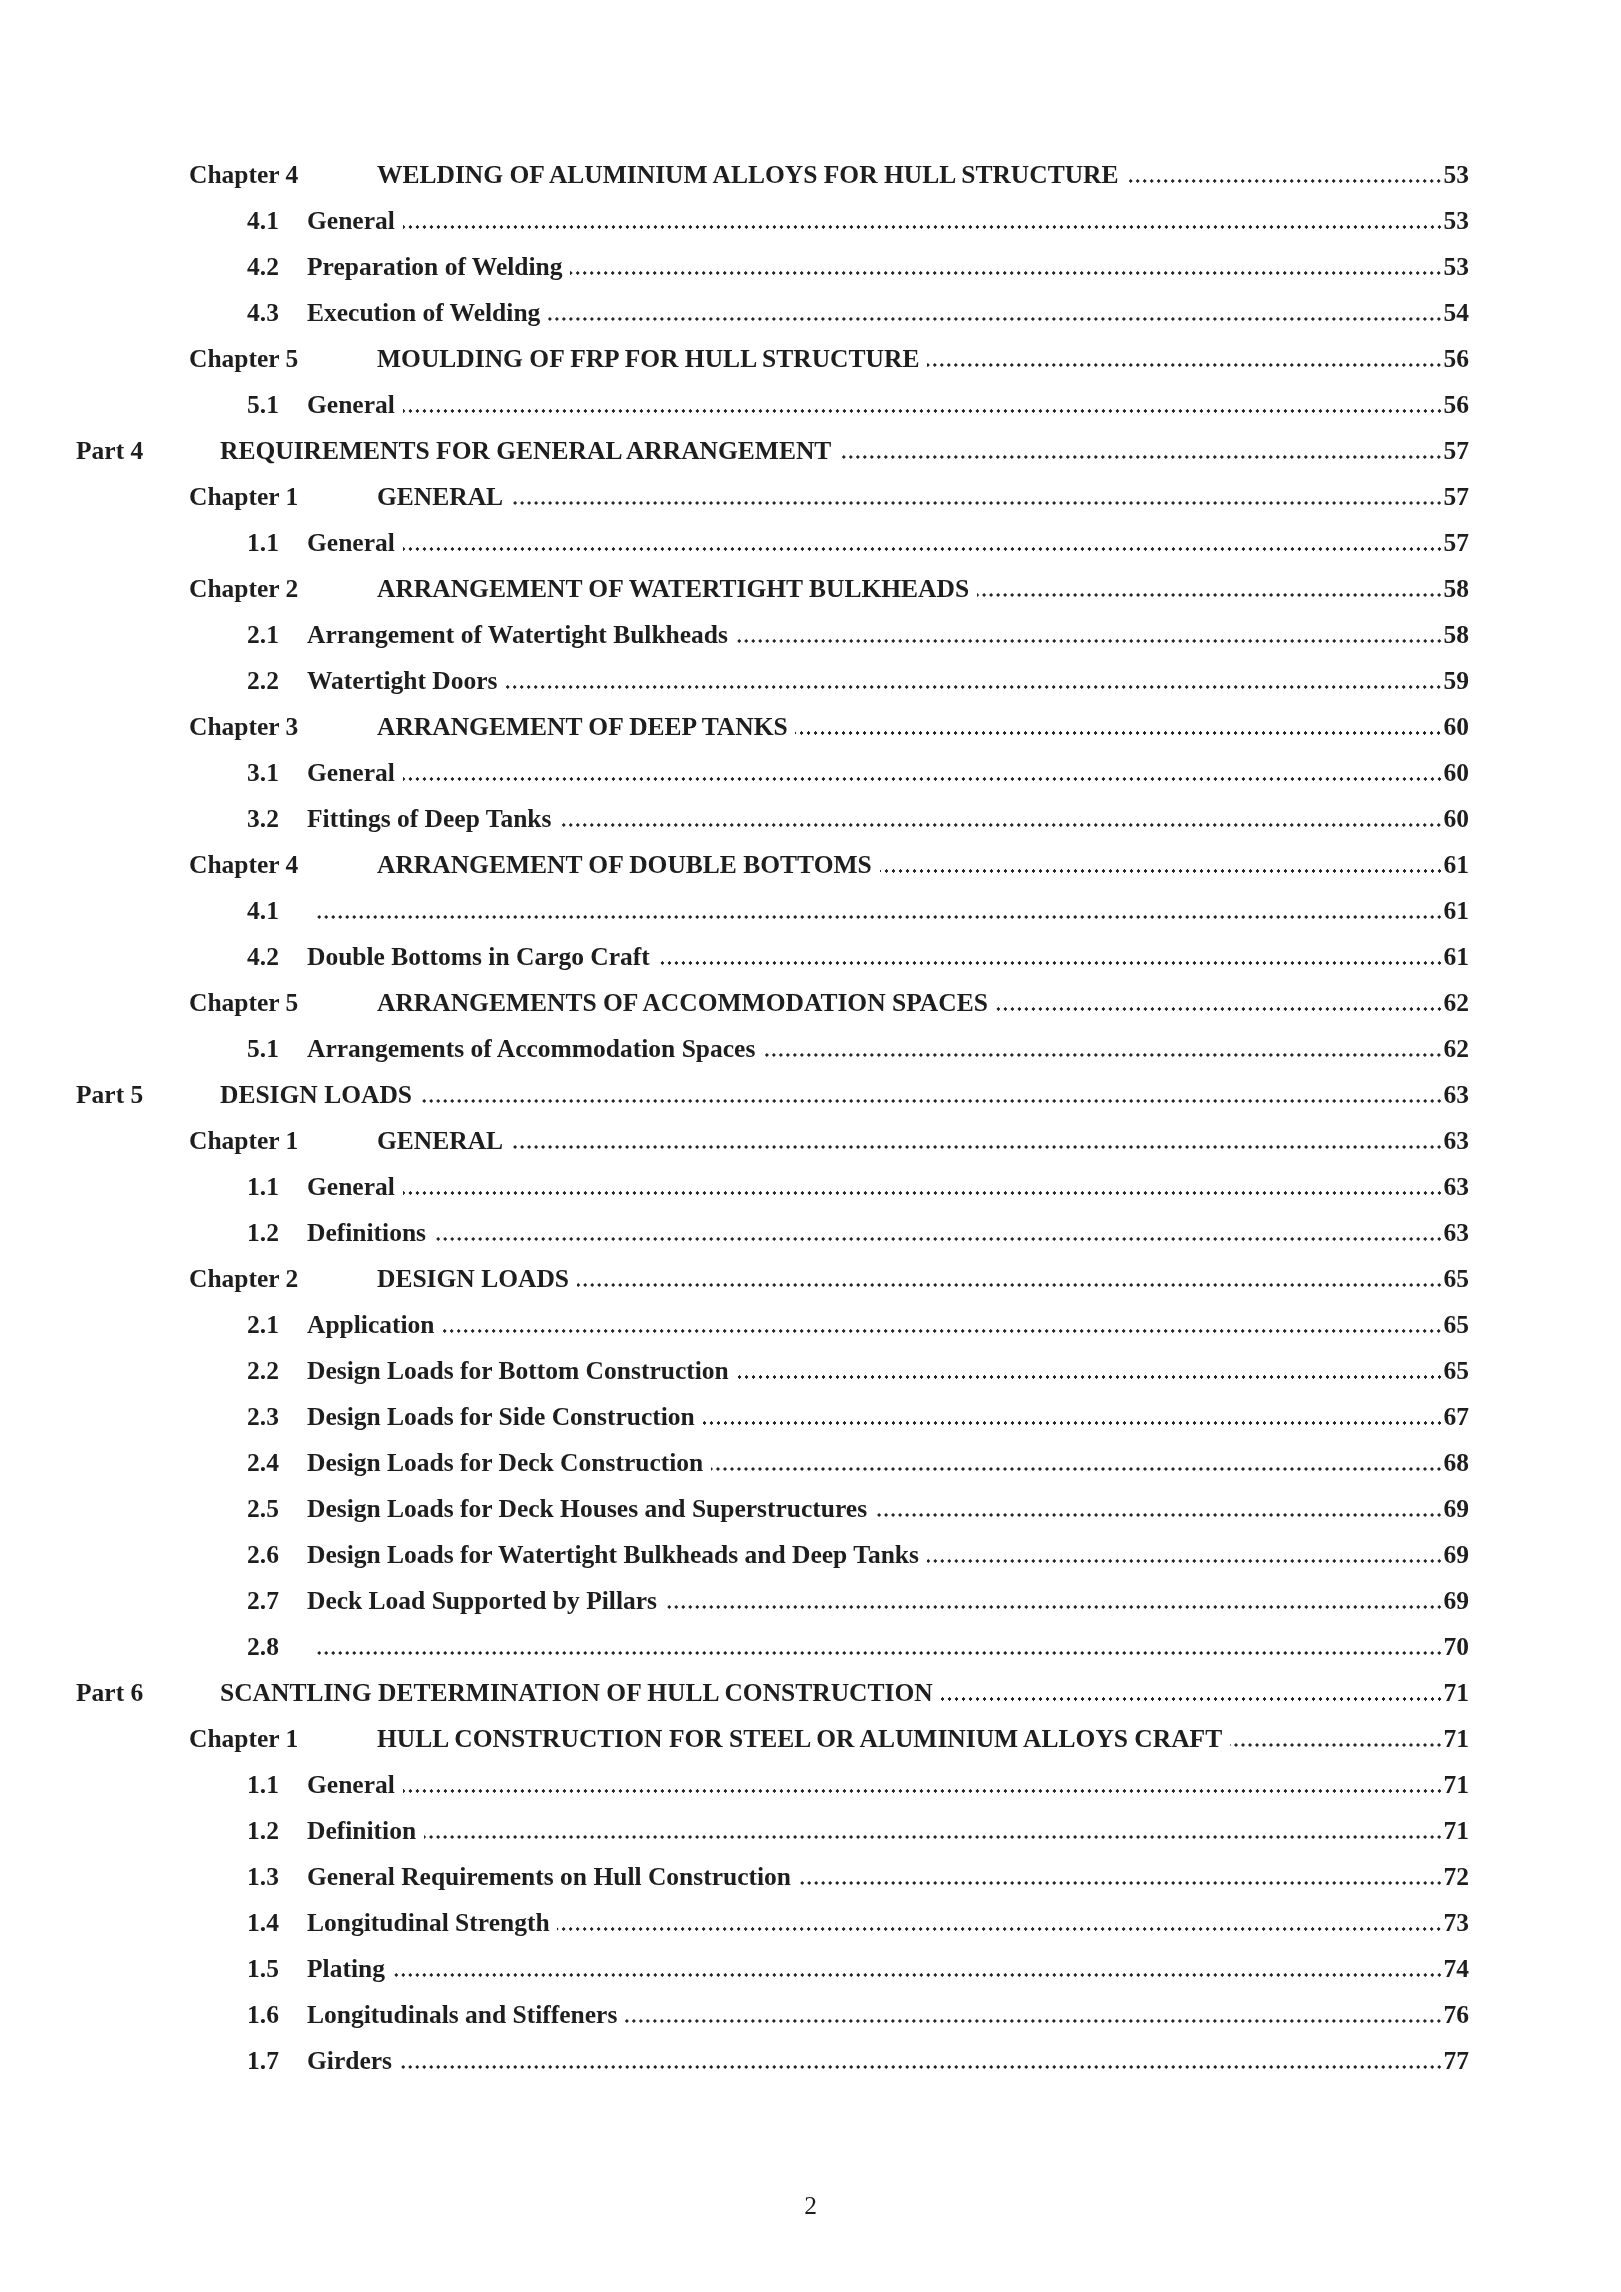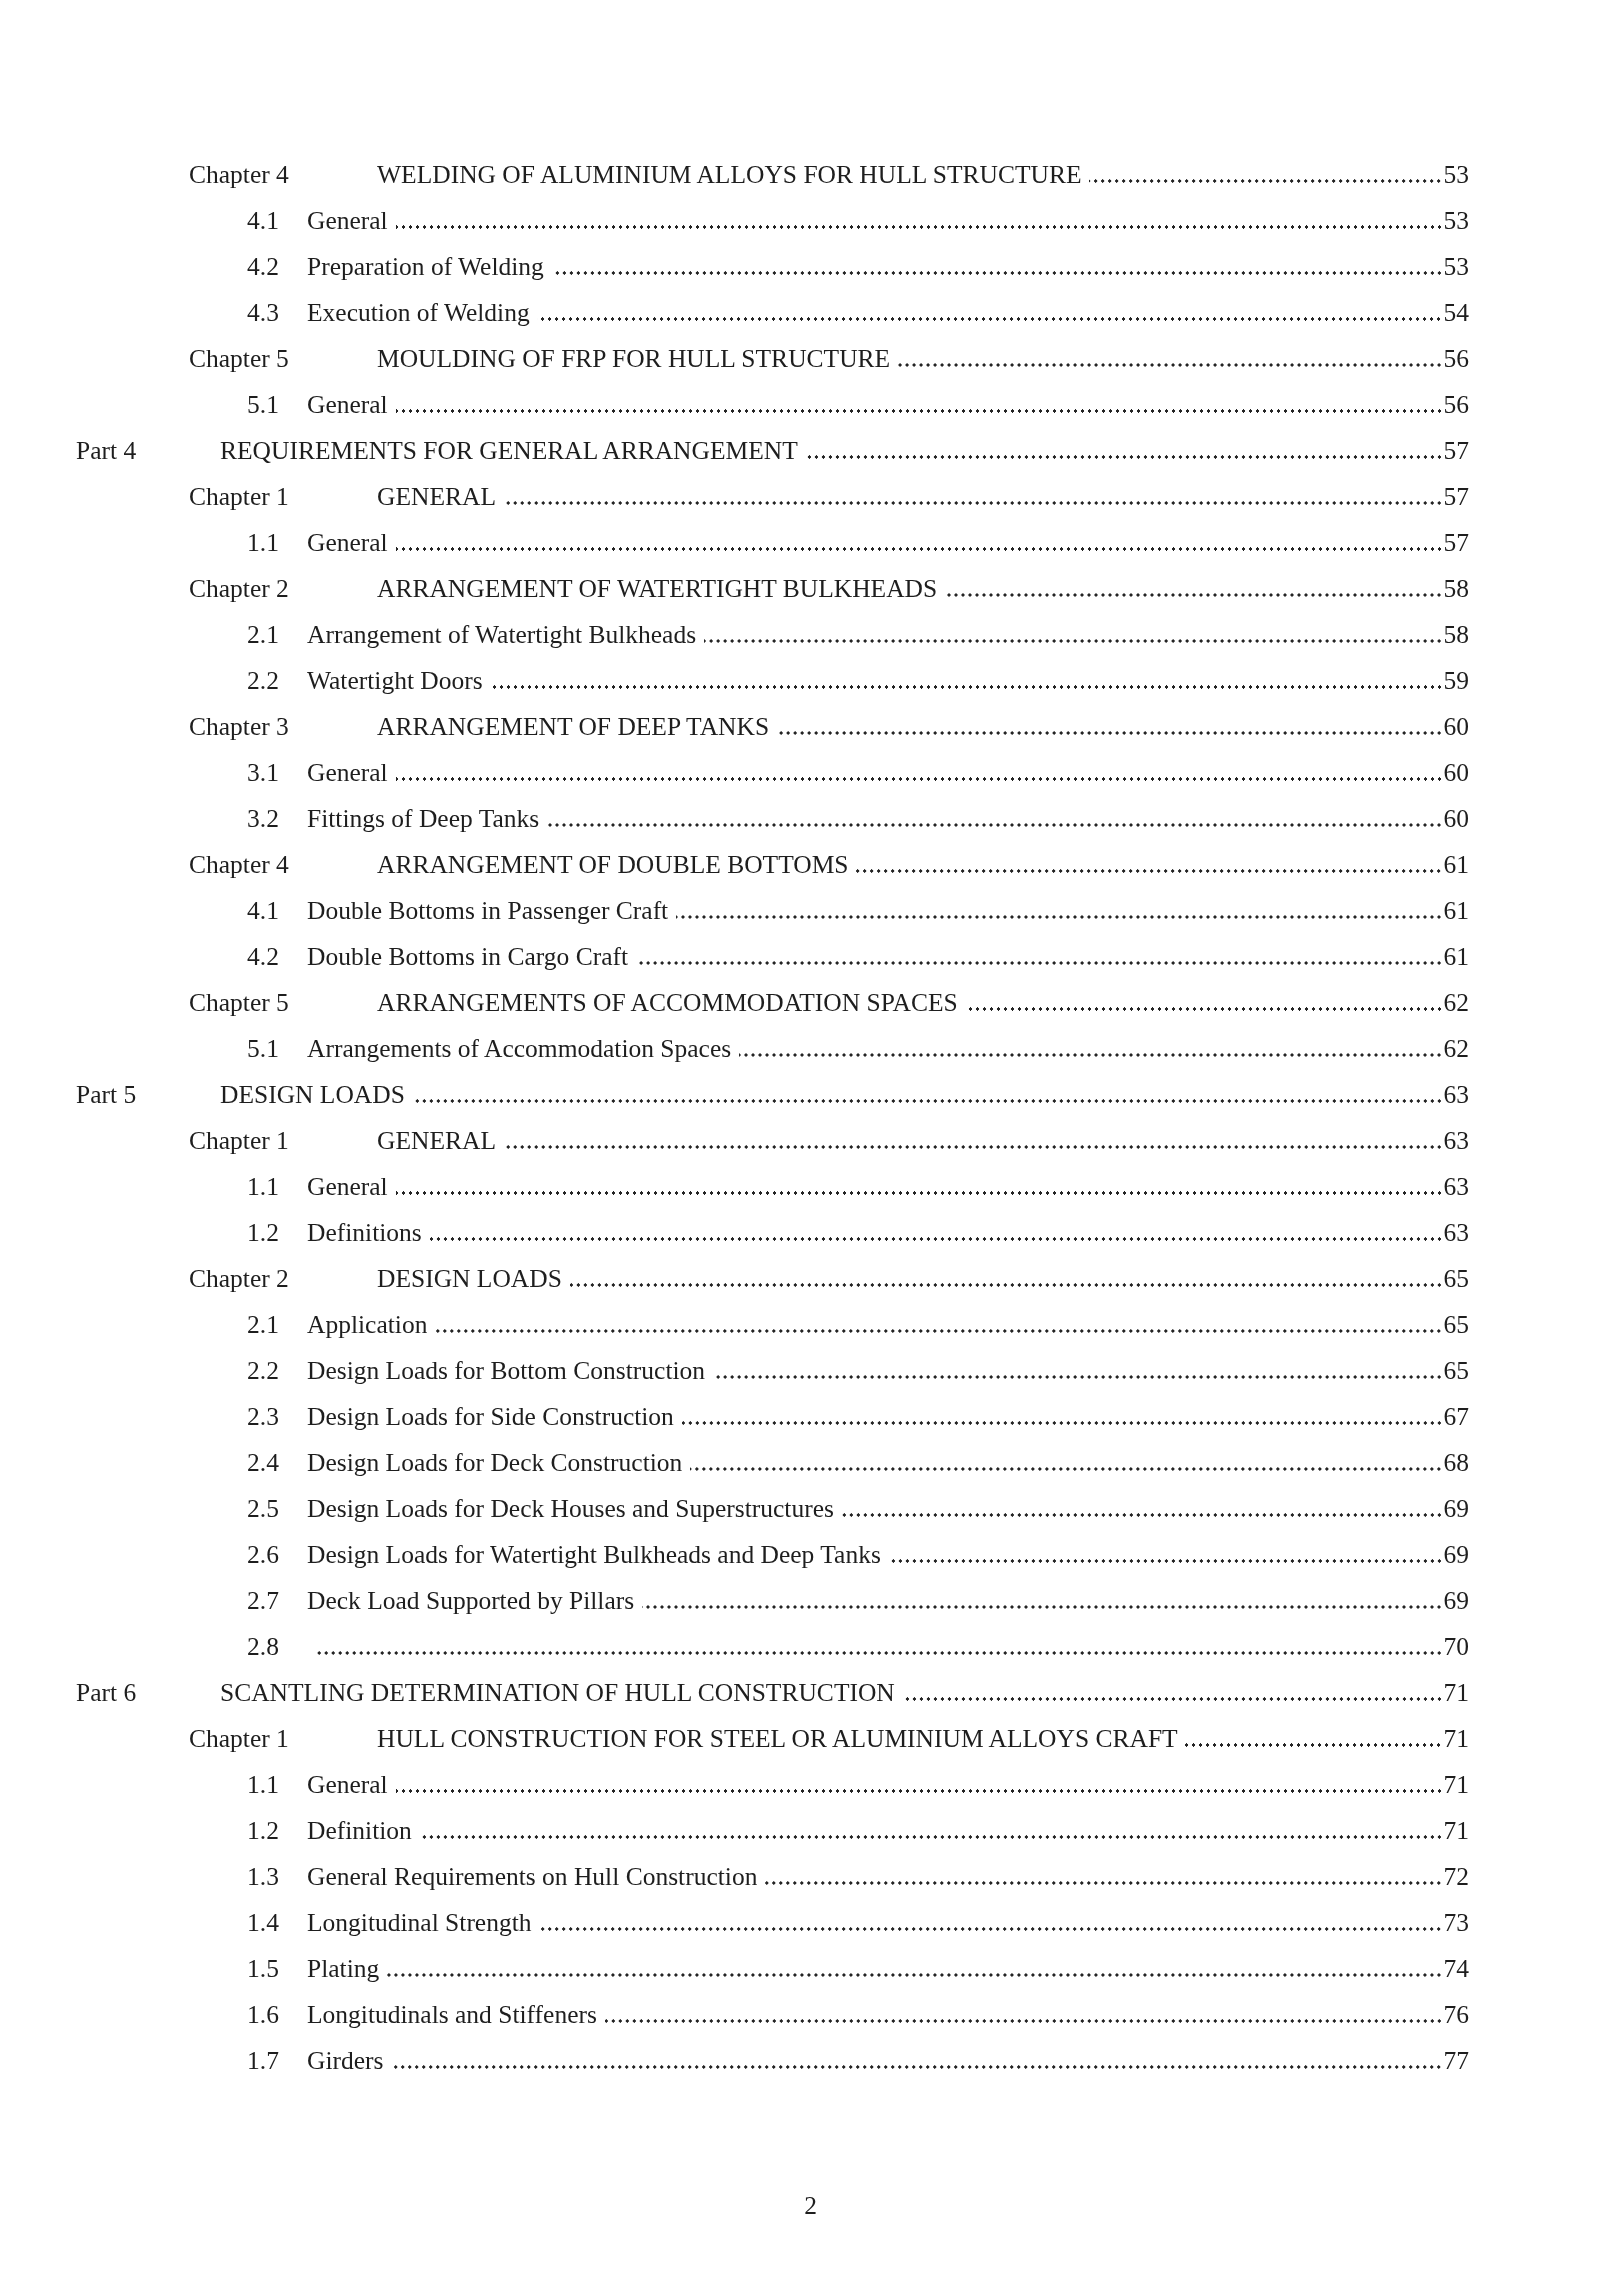--- a/index.html
+++ b/index.html
@@ -25,20 +25,21 @@
     top: 152px;
     left: 0;
     width: 1469px;
   }
   .row {
     display: flex;
     height: 46px;
     font-size: 25.5px;
     line-height: 46px;
     white-space: nowrap;
+    font-weight: bold;
   }
   .label {
     flex: 0 0 auto;
   }
   .level-part .label {
     margin-left: 76px;
     width: 144px;
   }
   .level-chapter .label {
     margin-left: 189px;
@@ -190,21 +191,20 @@
 
   <div class="row level-chapter">
     <span class="label">Chapter 4</span>
     <span class="title">ARRANGEMENT OF DOUBLE BOTTOMS</span>
     <span class="leader"></span>
     <span class="pageno">61</span>
   </div>
 
   <div class="row level-section">
     <span class="label">4.1</span>
-    <span class="title">Double Bottoms in Passenger Craft</span>
     <span class="leader"></span>
     <span class="pageno">61</span>
   </div>
 
   <div class="row level-section">
     <span class="label">4.2</span>
     <span class="title">Double Bottoms in Cargo Craft</span>
     <span class="leader"></span>
     <span class="pageno">61</span>
   </div>

